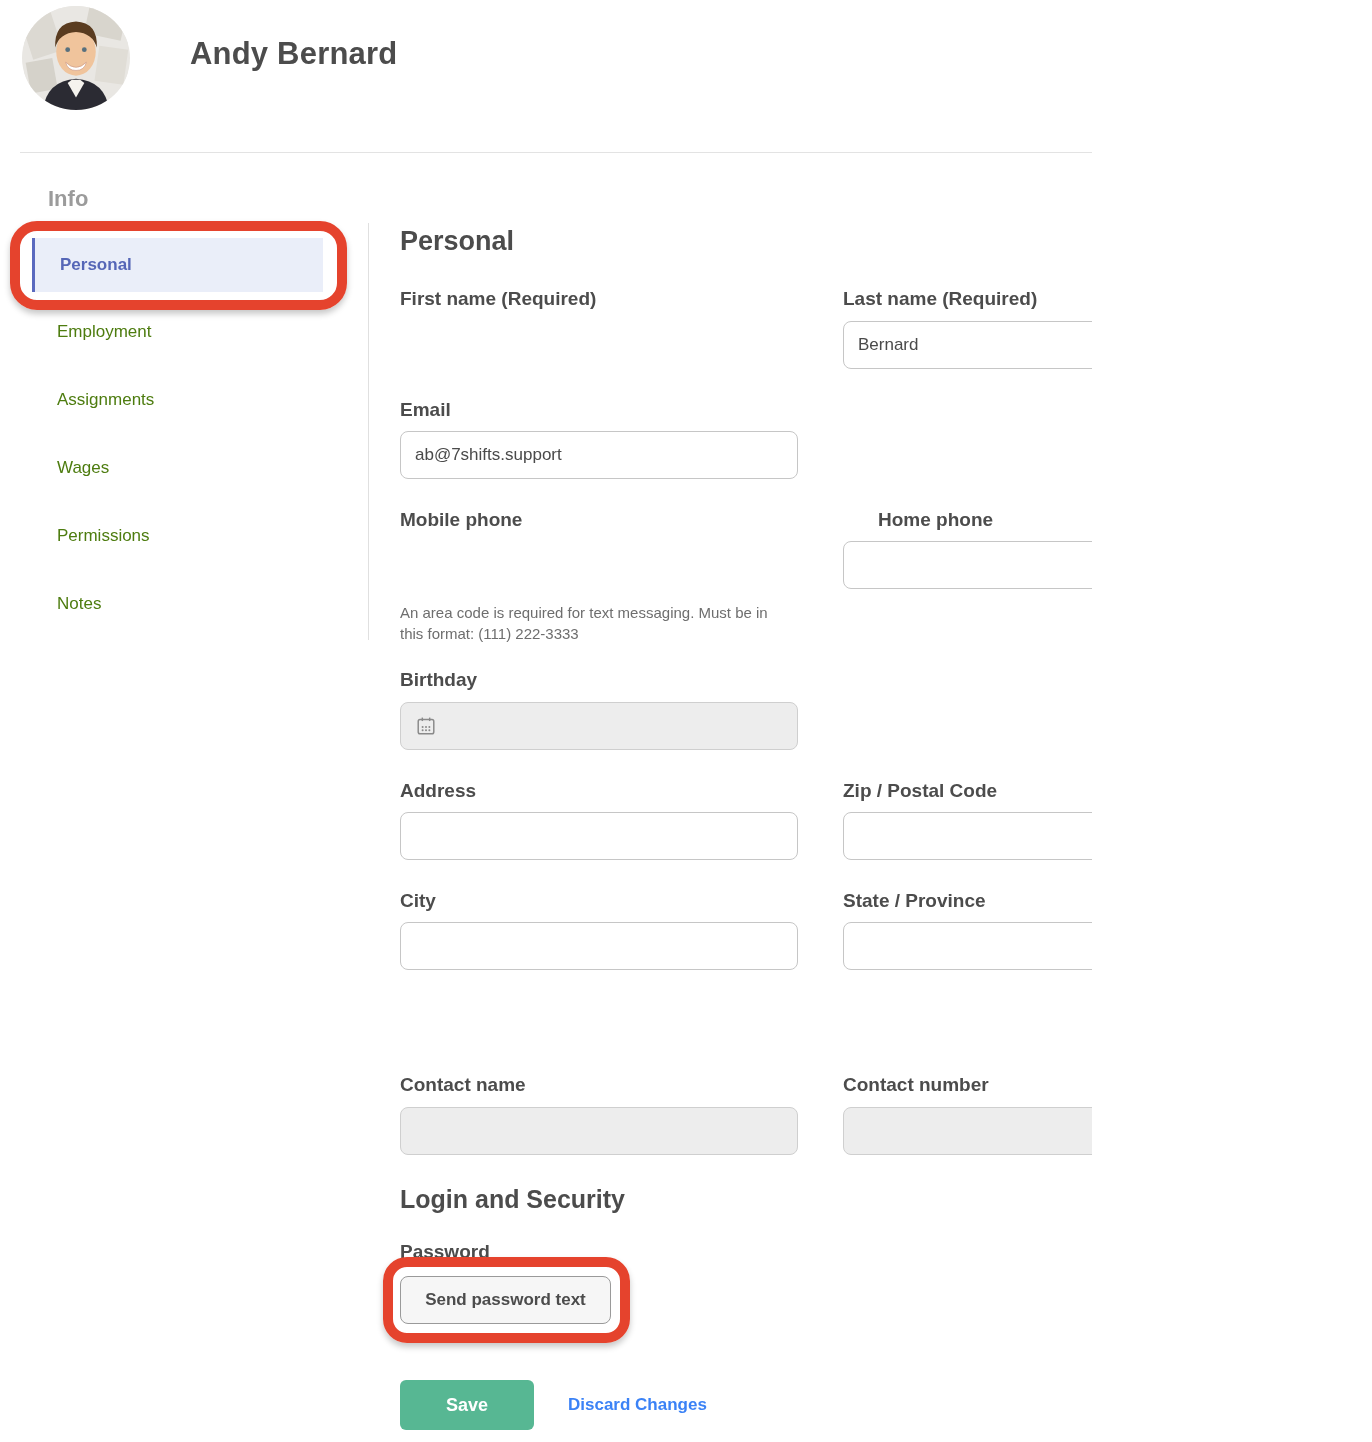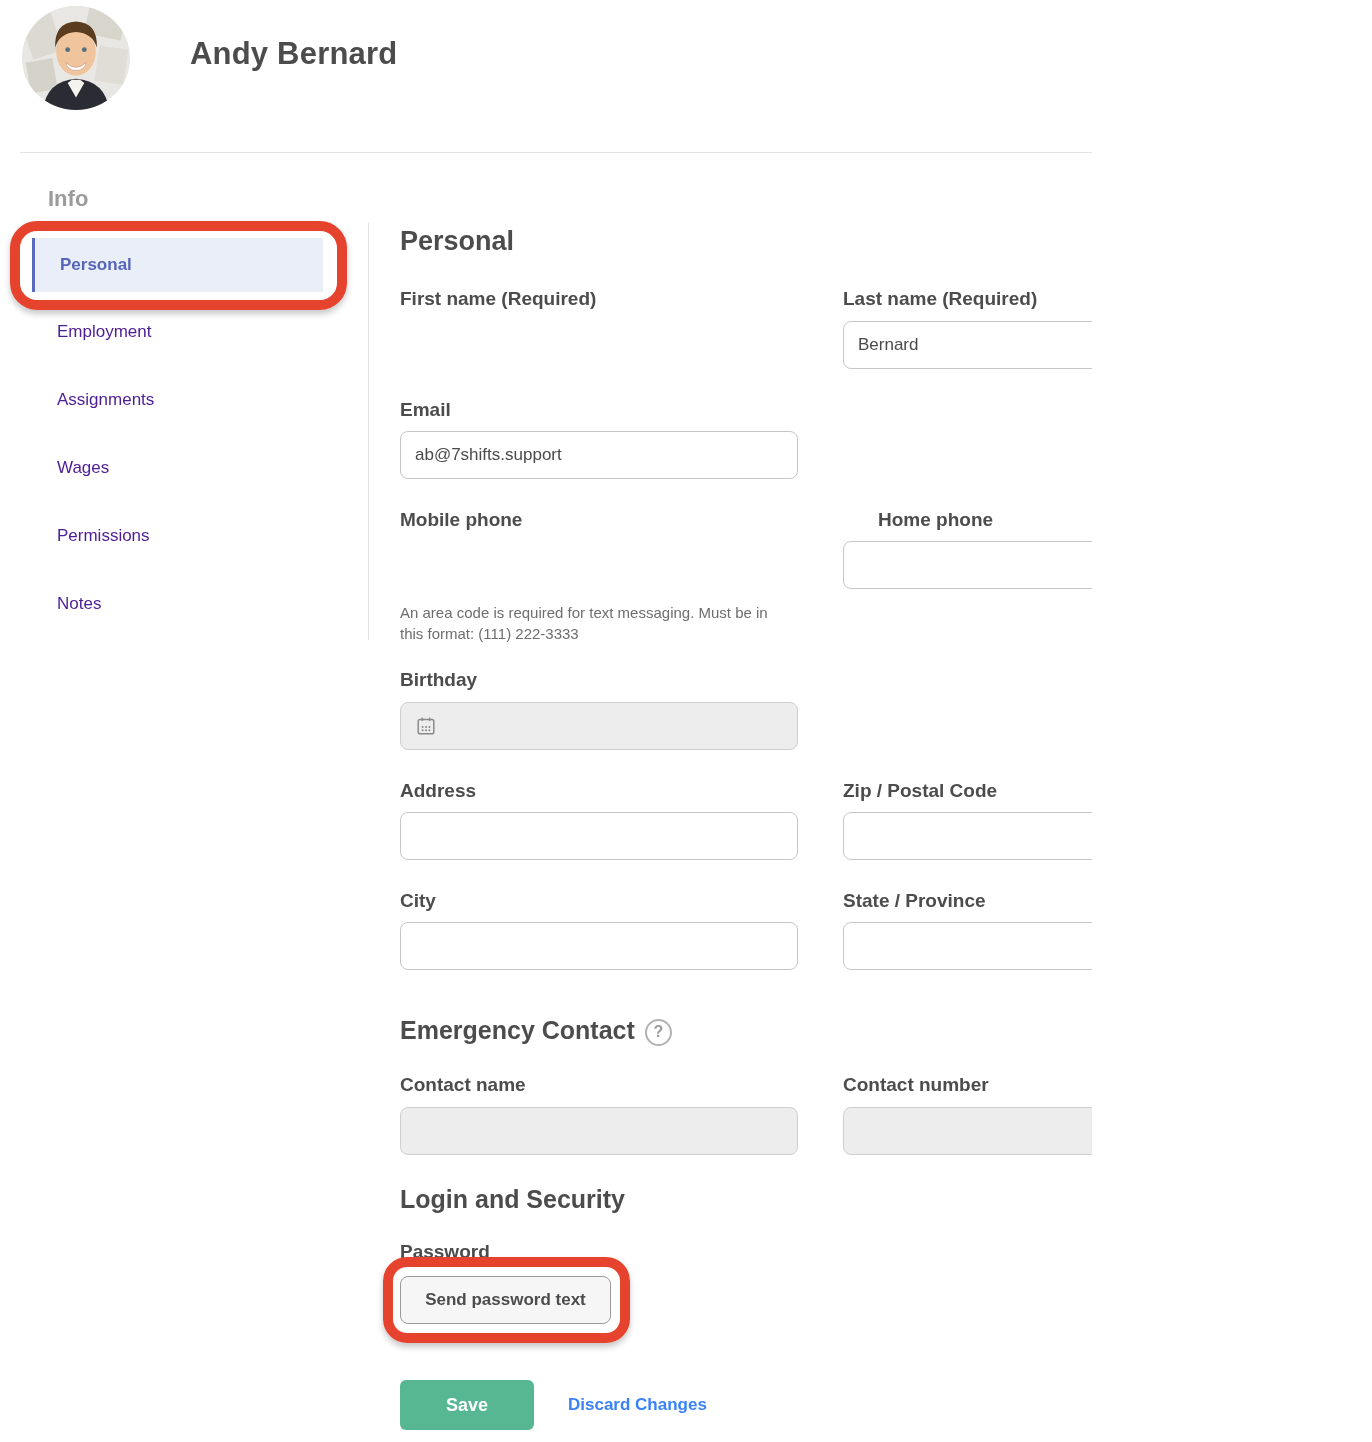--- a/index.html
+++ b/index.html
@@ -10,21 +10,21 @@
 
   
   .avatar { left:22px; top:6px; width:108px; height:104px; border-radius:50%; overflow:hidden; background:#e9e7e3; }
   .page-title { left:190px; top:36px; font-size:31px; font-weight:bold; color:#4c4c4c; letter-spacing:.2px; }
   .message-btn { left:1244px; top:33px; width:106px; height:48px; background:#fff; border:3px solid #fca5a5;
                  border-radius:8px; font-family:inherit; font-size:16px; font-weight:600; color:#565656; cursor:pointer; }
   .header-divider { left:20px; top:152px; width:1332px; height:1px; background:#e3e3e3; }
 
   
   .info-label { left:48px; top:186px; font-size:22px; font-weight:600; color:#9b9b9b; }
-  .nav-item { left:57px; font-size:17px; color:#4c1d95; cursor:pointer; line-height:27px; }
+  .nav-item { left:57px; font-size:17px; color:#4d7c0f; cursor:pointer; line-height:27px; }
   .nav-selected { left:32px; top:238px; width:291px; height:54px; background:#eaeef9; border-left:3px solid #5b6abf;
                   display:flex; align-items:center; padding-left:25px; font-size:17px; font-weight:600; color:#5566b7; cursor:pointer; }
   .v-divider { left:368px; top:223px; width:1px; height:417px; background:#e0e0e0; }
 
   
   .annotation-ring { border:10px solid #e5432d; border-radius:27px; box-shadow:0 4px 6px rgba(0,0,0,.22);
                      background:transparent; pointer-events:none; }
   .ring-personal { left:10px; top:221px; width:337px; height:89px; }
   .ring-reset { left:383px; top:1257px; width:247px; height:86px; border-radius:24px; }
 
@@ -122,23 +122,20 @@
   <div class="abs field-label" style="left:400px; top:780px;">Address</div>
   <input class="abs input" style="left: 400px; top: 812px;">
   <div class="abs field-label" style="left:843px; top:780px;">Zip / Postal Code</div>
   <input class="abs input" style="left: 843px; top: 812px;">
 
   <div class="abs field-label" style="left:400px; top:890px;">City</div>
   <input class="abs input" style="left: 400px; top: 922px;">
   <div class="abs field-label" style="left:843px; top:890px;">State / Province</div>
   <input class="abs input" style="left: 843px; top: 922px;">
 
-  <div class="abs h2-sub" style="left:400px; top:1016px;">
-    <span>Emergency Contact</span><span class="q-icon">?</span>
-  </div>
   <div class="abs field-label" style="left:400px; top:1074px;">Contact name</div>
   <input class="abs input" style="left: 400px; top: 1107px;" disabled="">
   <div class="abs field-label" style="left:843px; top:1074px;">Contact number</div>
   <input class="abs input" style="left: 843px; top: 1107px;" disabled="">
 
   <div class="abs h2-sub" style="left:400px; top:1185px;">Login and Security</div>
   <div class="abs field-label" style="left:400px; top:1241px;">Password</div>
 
   <div class="abs annotation-ring ring-reset"></div>
   <button class="abs reset-btn">Send password text</button>

